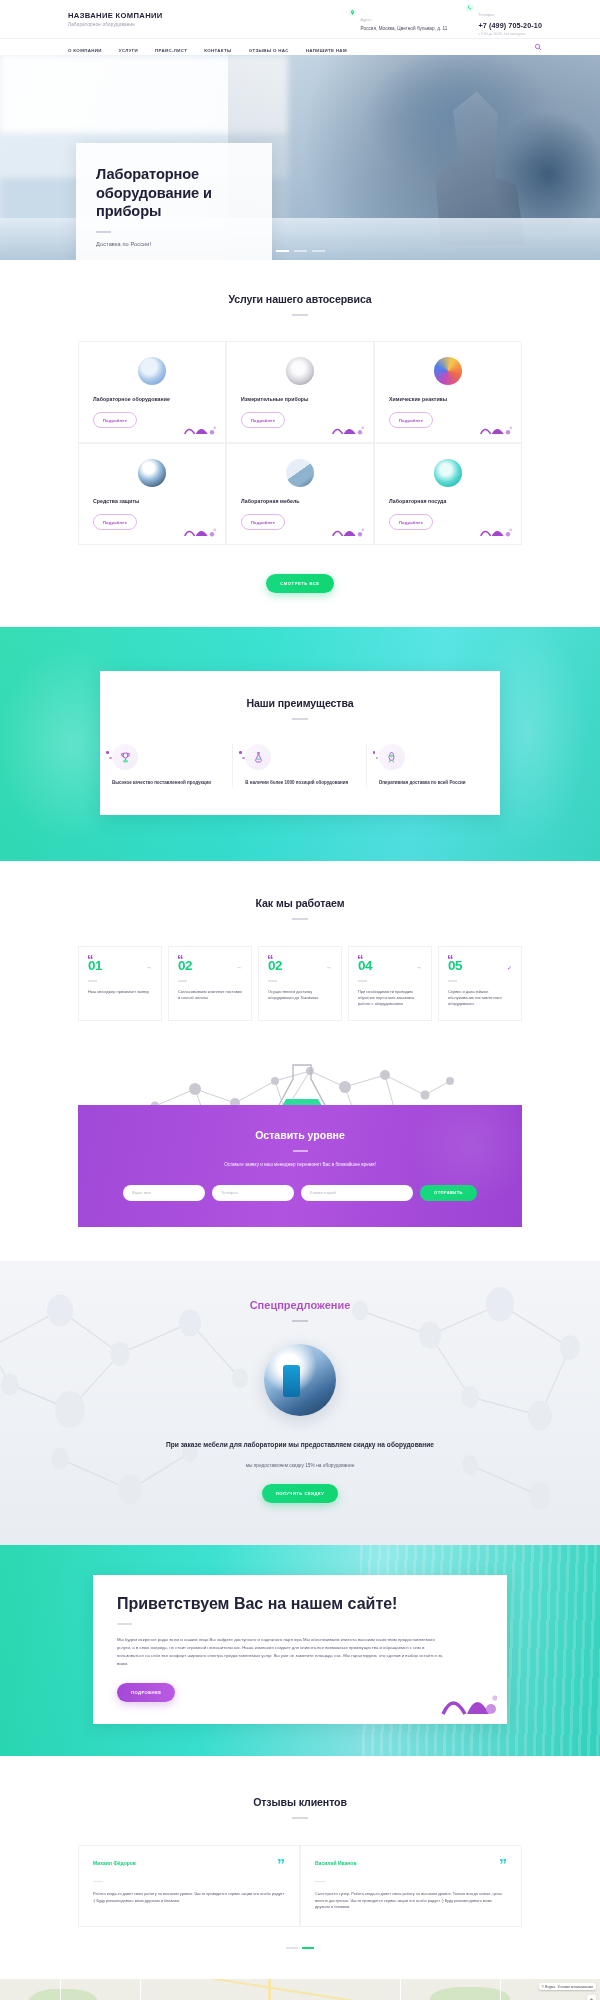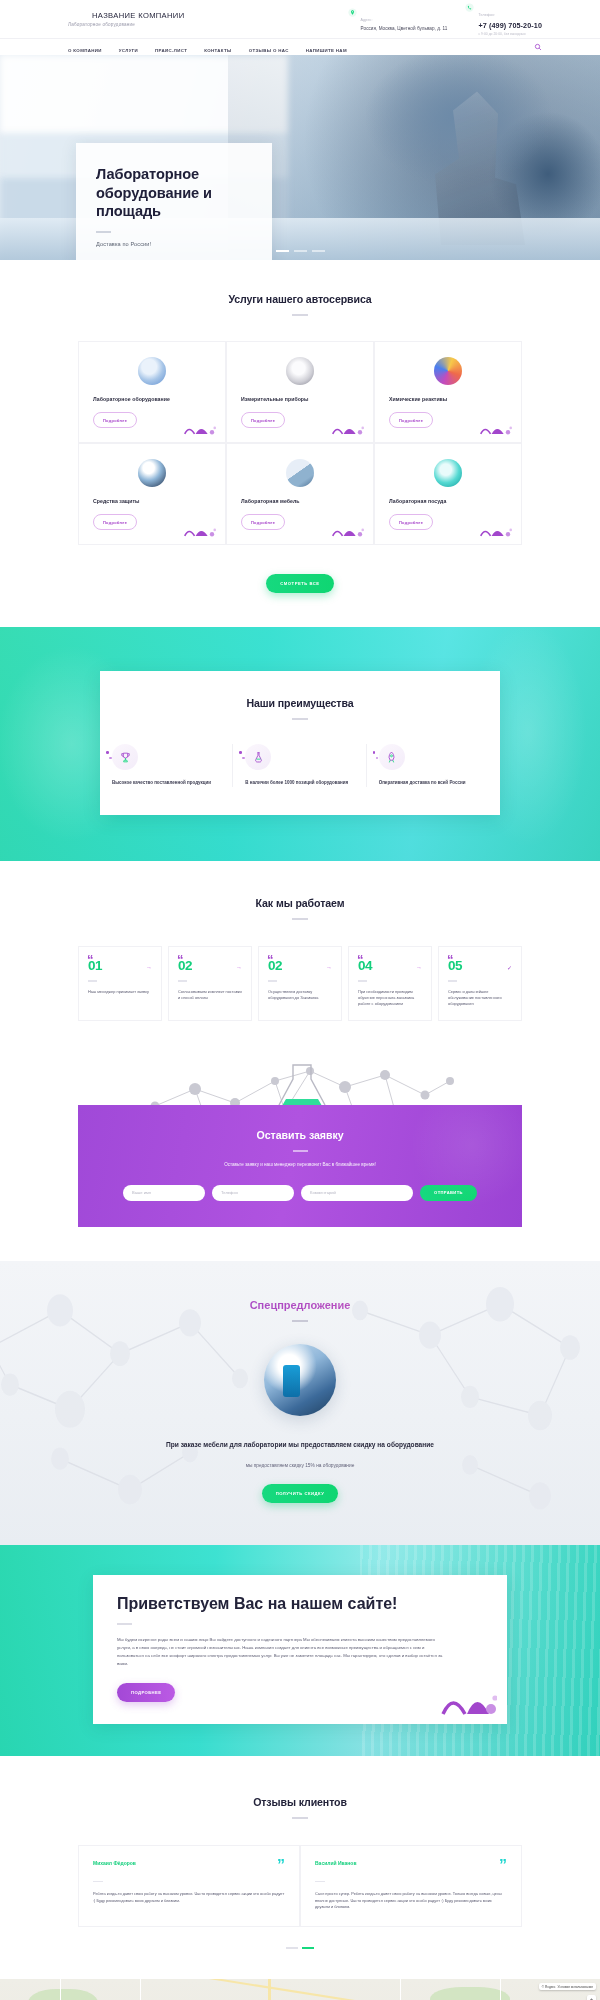--- a/index.html
+++ b/index.html
@@ -16,22 +16,22 @@
   
   .header {
     height: 38px;
     display: flex;
     align-items: center;
     padding: 0 58px 0 68px;
     background: #fff;
   }
   .brand { flex: 0 0 auto; }
   .brand-name {
-    font-size: 7.6px; font-weight: 400; letter-spacing: .35px;
-    color: #23233a; text-transform: uppercase; margin-left: 24px;
+    font-size: 7.6px; font-weight: 700; letter-spacing: .35px;
+    color: #23233a; text-transform: uppercase;
   }
   .brand-sub { font-size: 4.6px; color: #9a9aab; margin-top: 2.5px; letter-spacing: .2px; }
   .header-contacts { margin-left: auto; display: flex; align-items: center; gap: 18px; }
   .hc { display: flex; align-items: flex-start; gap: 4px; }
   .hc-ico { width: 9px; height: 9px; flex: 0 0 9px; margin-top: 1px; }
   .hc-ico svg { width: 9px; height: 9px; display: block; }
   .hc-label { font-size: 3.6px; color: #b4b4c2; letter-spacing: .1px; }
   .hc-val { font-size: 4.6px; color: #4a4a5c; margin-top: 1.5px; letter-spacing: .05px; }
   .hc-phone { font-size: 7.2px; font-weight: 700; color: #23233a; margin-top: 1px; letter-spacing: .1px; }
   .hc-hours { font-size: 3.4px; color: #bcbcc8; margin-top: 1.5px; }
@@ -420,21 +420,21 @@
     </span>
   </nav>
 
   <section class="hero">
     <div class="hero-bg">
       <div class="hero-photo"></div>
       <div class="hero-scope"></div>
       <div class="hero-bench"></div>
     </div>
     <div class="hero-card">
-      <div class="hero-title">Лабораторное оборудование и площадь</div>
+      <div class="hero-title">Лабораторное оборудование и приборы</div>
       <div class="hero-rule"></div>
       <div class="hero-sub">Доставка по России!</div>
 
     </div>
     <div class="hero-dots">
       <i class="on"></i>
       <i></i>
       <i></i>
     </div>
   </section>
@@ -671,21 +671,21 @@
             <circle cx="315" cy="30" r="4"></circle>
           <circle cx="175" cy="20" r="4"></circle>
             <circle cx="140" cy="30" r="4"></circle>
         </g>
         <path d="M158 14h18v14l14 26a10 10 0 0 1-9 15h-28a10 10 0 0 1-9-15l14-26V14z" fill="none" stroke="#b9b9c4" stroke-width="1.4"></path>
         <path d="M151 48h32l7 12a10 10 0 0 1-9 15h-28a10 10 0 0 1-9-15z" fill="#2fdd9a"></path>
         <circle cx="168" cy="62" r="3" fill="#8ff0c9"></circle>
       </svg>
     </div>
     <div class="request">
-      <h2 class="req-title">Оставить заявку</h2>
+      <h2 class="req-title">Оставить уровне</h2>
       <div class="req-rule"></div>
       <div class="req-sub">Оставьте заявку и наш менеджер перезвонит Вас в ближайшее время!</div>
       <form class="req-form">
         <input class="in-name" type="text" placeholder="Ваше имя" style="">
         <input class="in-phone" type="text" placeholder="Телефон" style="">
         <input class="in-comment" type="text" placeholder="Комментарий" style="">
         <button class="req-submit" type="submit">Отправить</button>
       </form>
     </div>
   </section>

